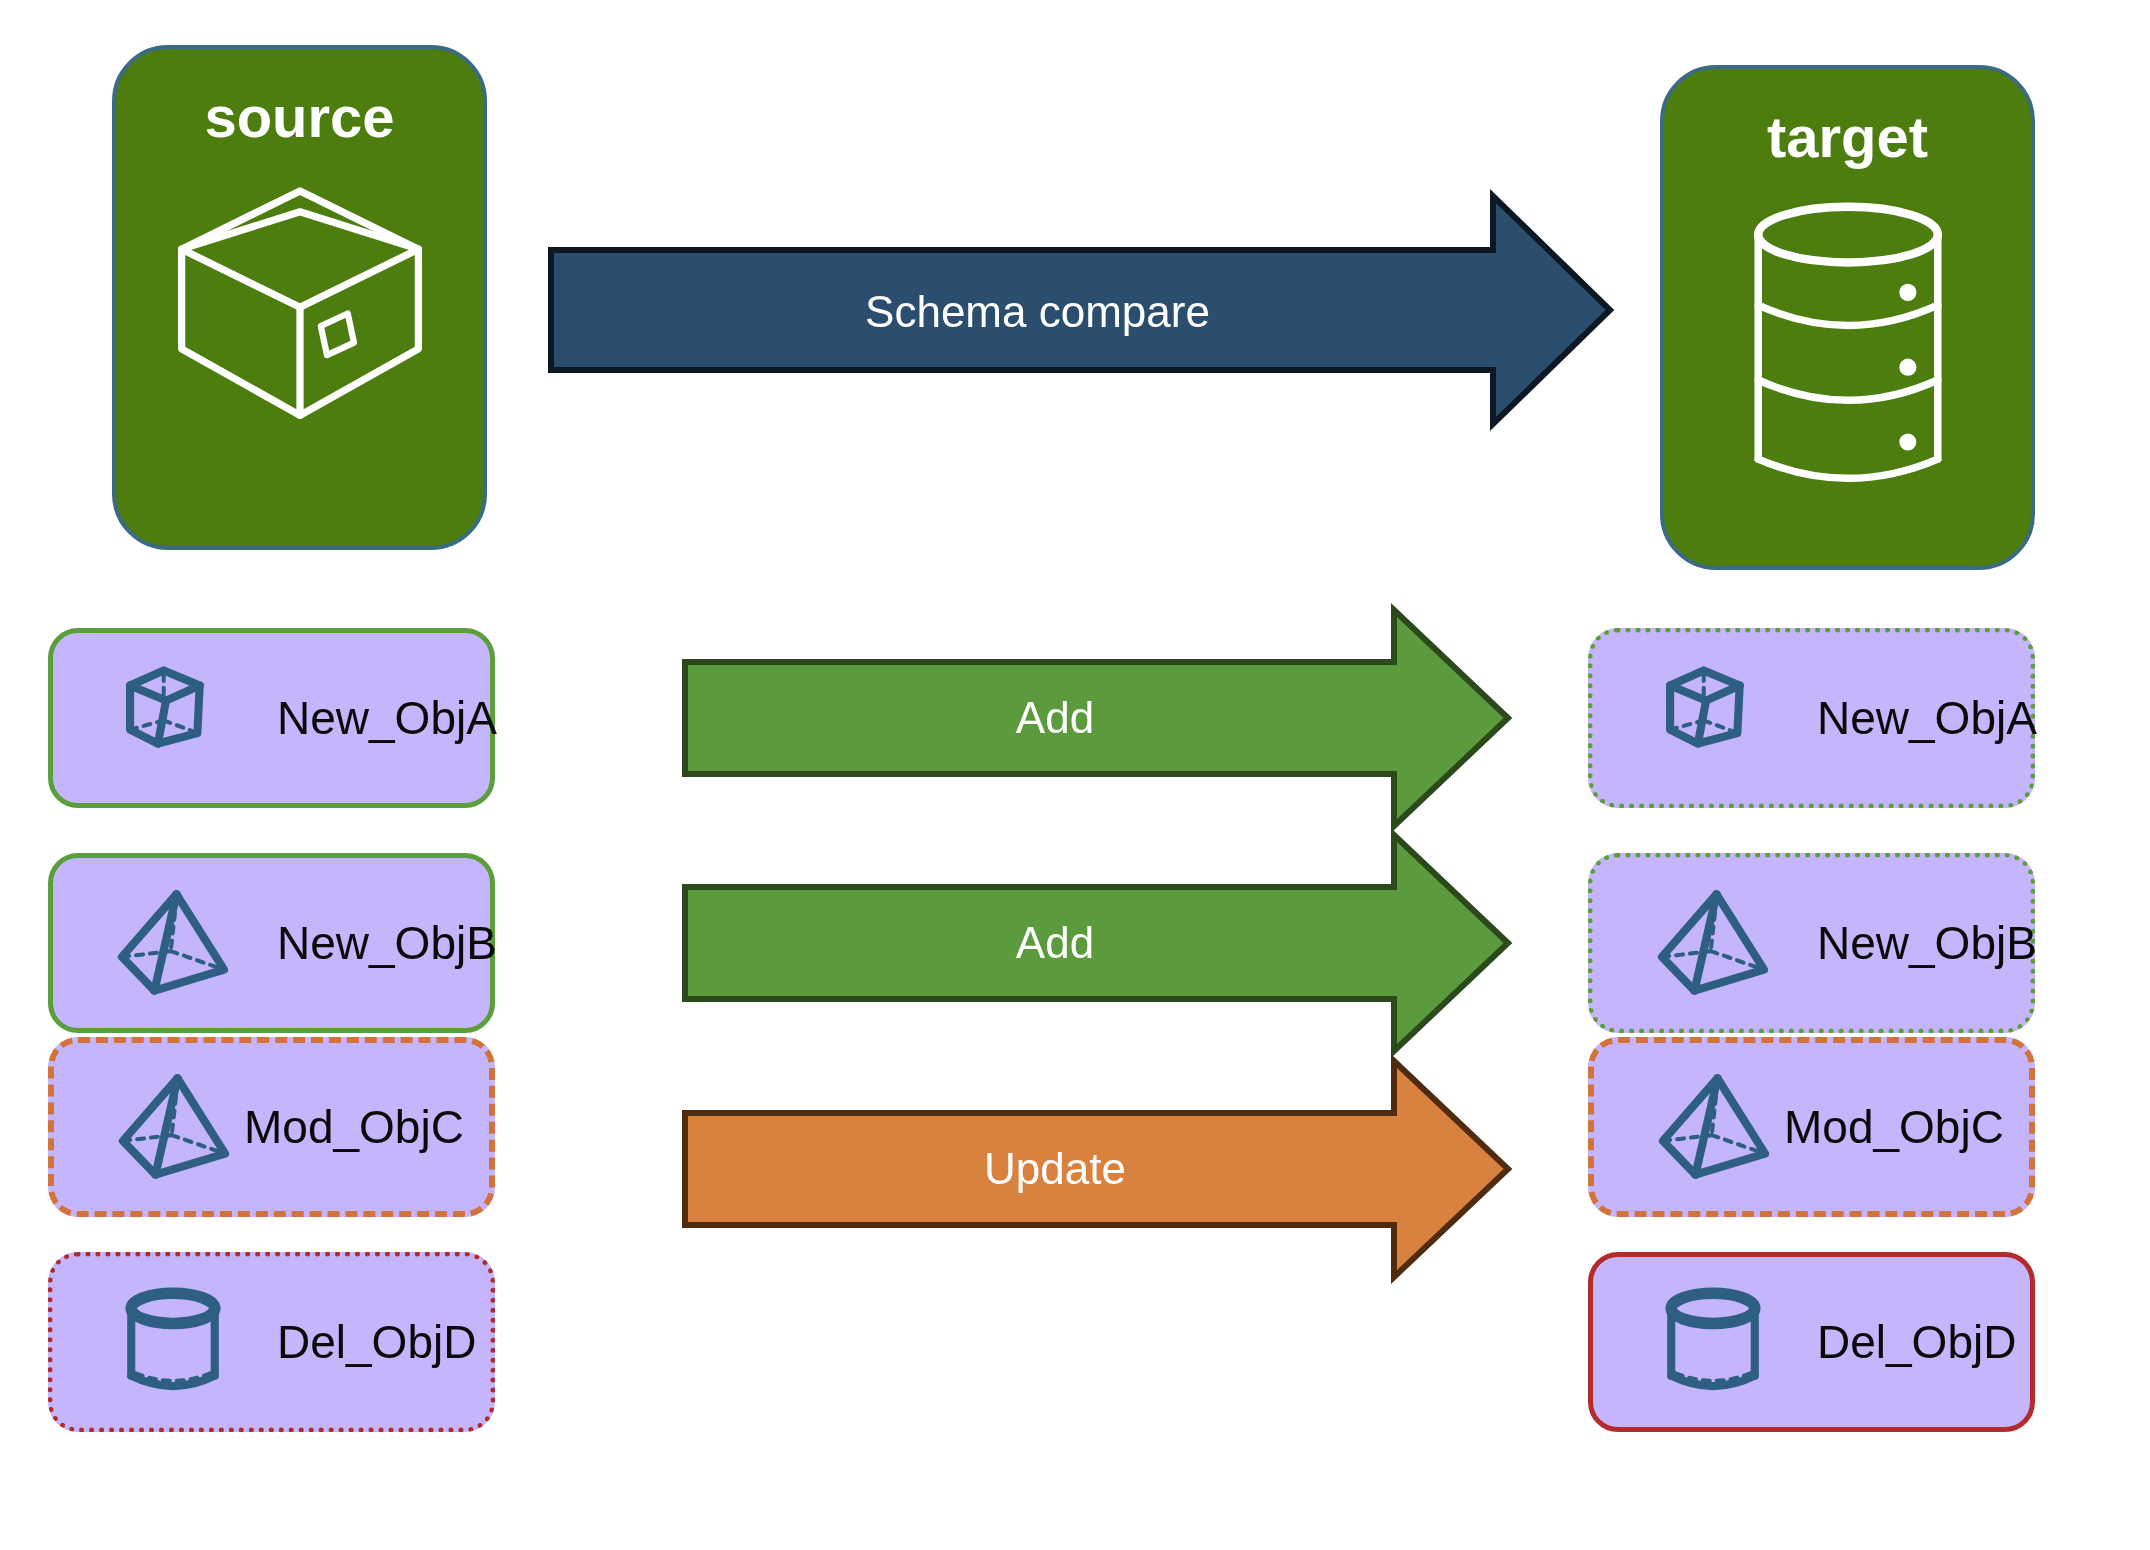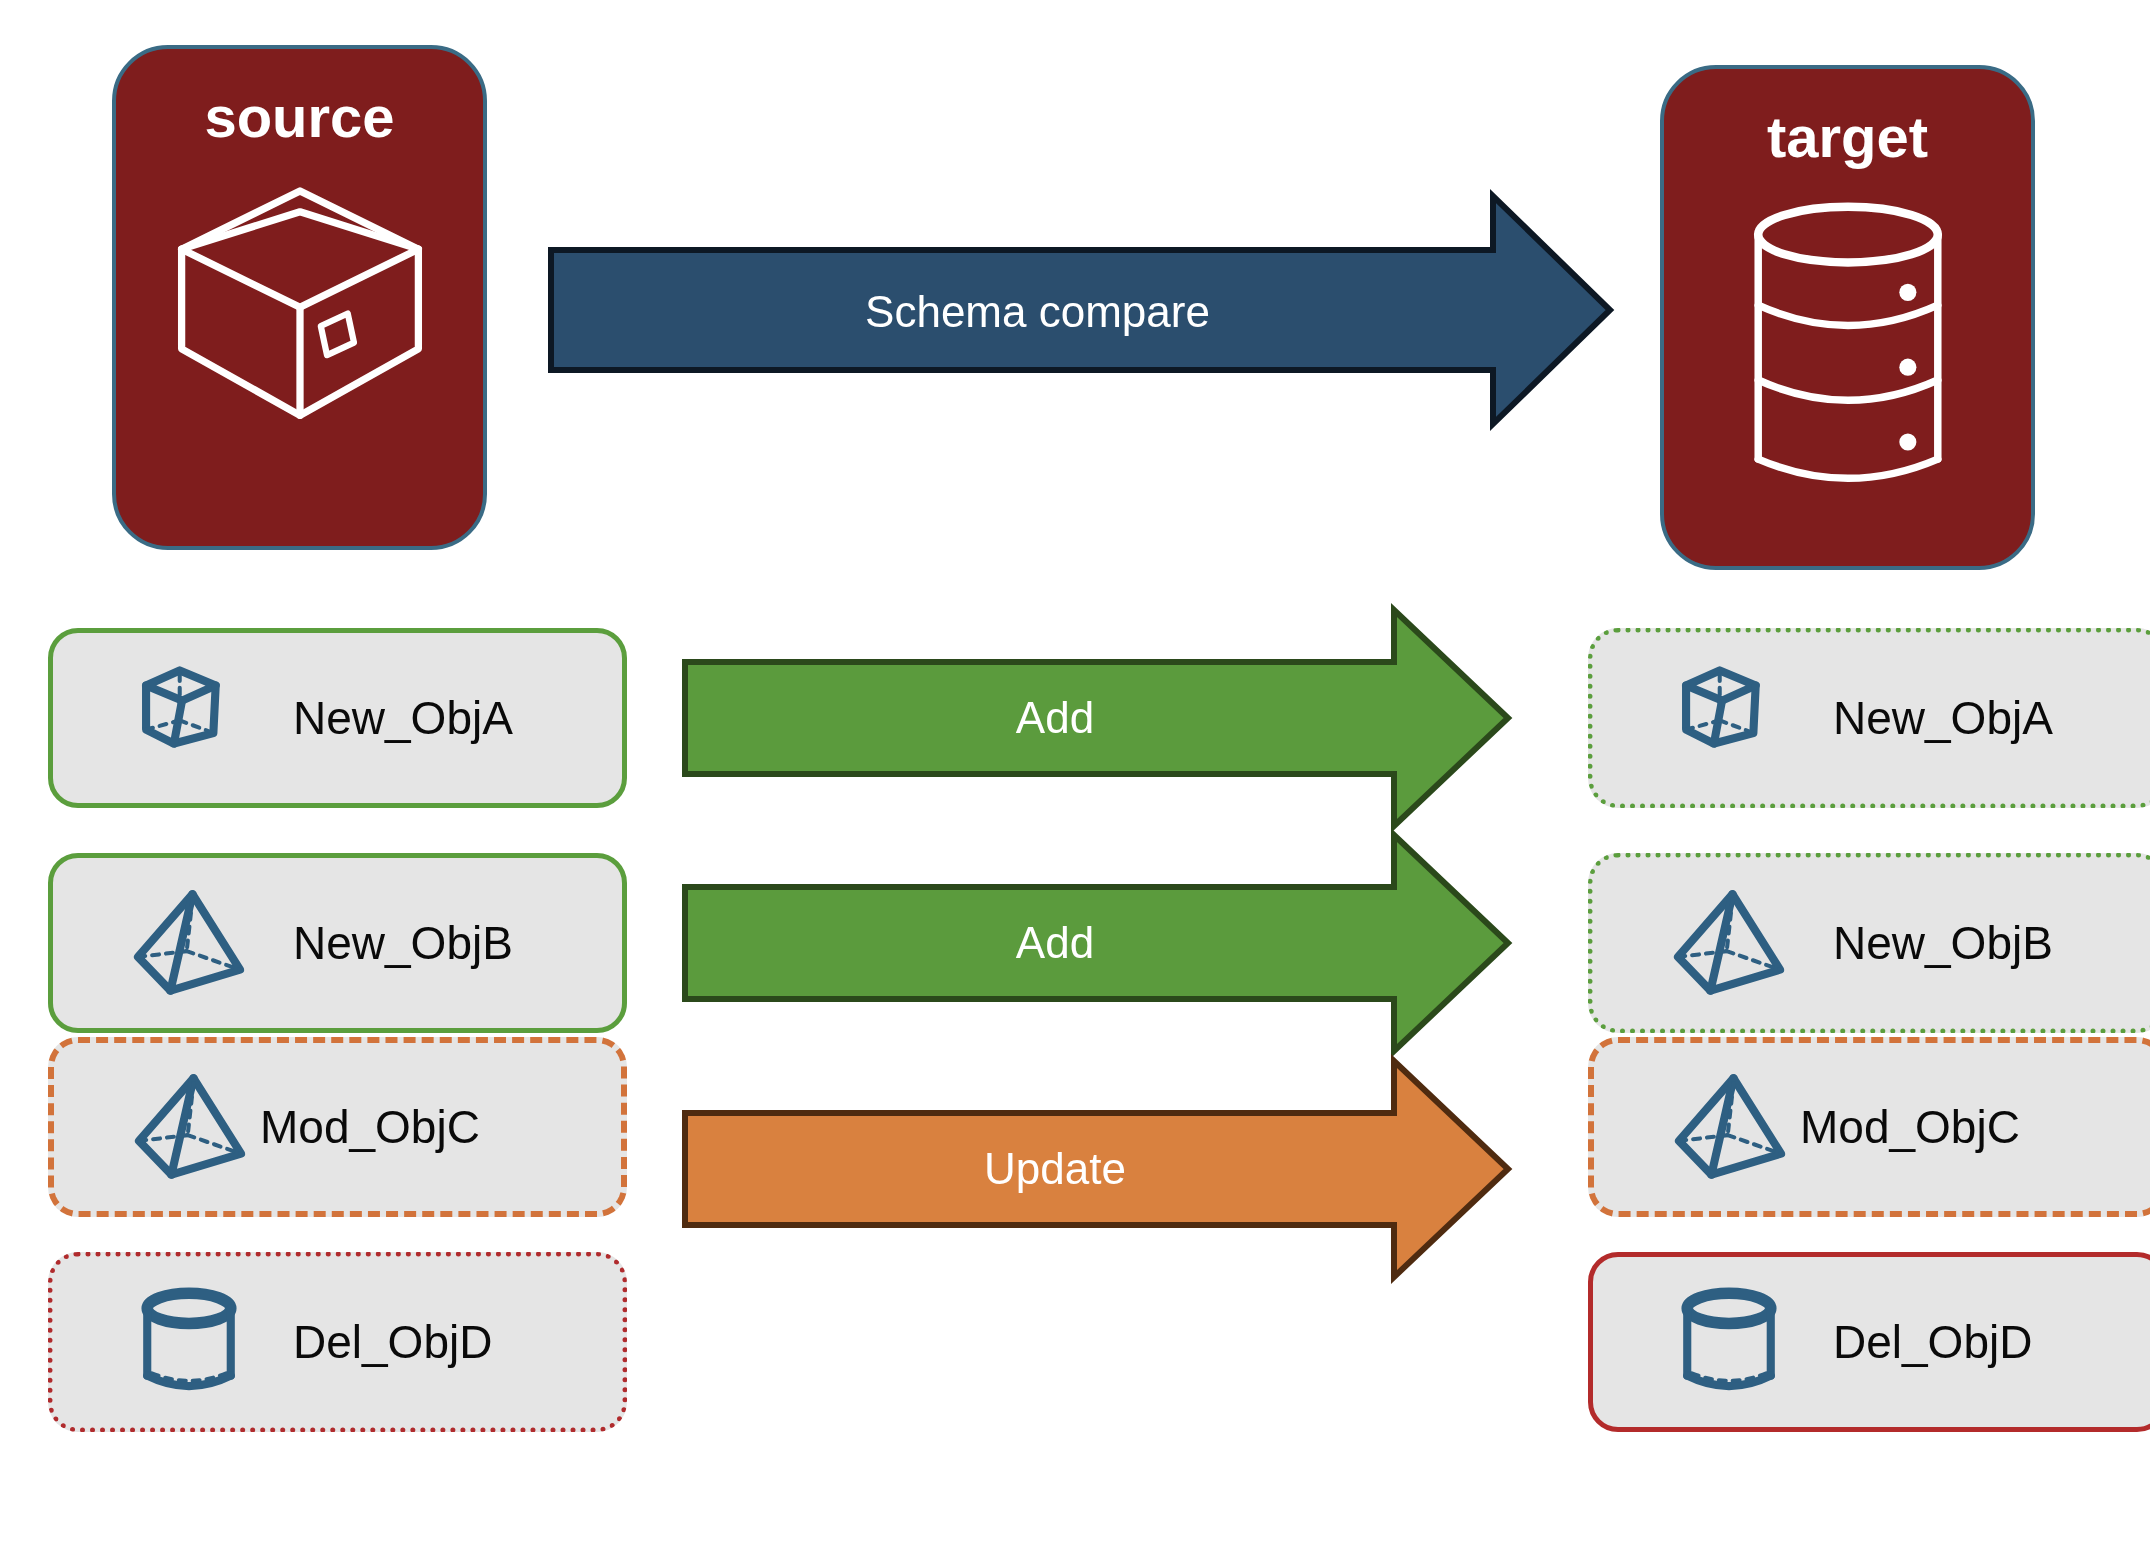--- a/index.html
+++ b/index.html
@@ -4,21 +4,21 @@
 <style>
   html,body { margin:0; padding:0; background:#ffffff; }
   .canvas {
     position:relative; width:2150px; height:1550px; background:#ffffff;
     font-family:"Liberation Sans", sans-serif; overflow:hidden;
   }
 
   
   .panel {
     position:absolute; width:375px; height:505px; box-sizing:border-box;
-    background:#7f1d1d; border:4px solid #3A6B85; border-radius:56px;
+    background:#4d7c0f; border:4px solid #3A6B85; border-radius:56px;
     display:flex; flex-direction:column; align-items:center;
   }
   .panel-source { left:112px; top:45px; }
   .panel-target { left:1660px; top:45px;margin-top:20px; }
   .panel-title { color:#ffffff; font-size:58px; font-weight:bold; margin-top:34px; }
   .panel-icon { margin-top:24px; }
 
   
   .big-arrow { position:absolute; left:548px; top:188px; width:1070px; height:248px; }
   .small-arrow { position:absolute; left:682px; width:832px; height:232px; }
@@ -31,23 +31,23 @@
   .big-arrow .arrow-label { width:945px; }
   .small-arrow .arrow-label { width:712px; }
   .arrow-compare svg { fill:#2B4E6E; stroke:#0D1824; }
   .arrow-add svg { fill:#5B9B3D; stroke:#2B491B; }
   .arrow-update svg { fill:#D9813F; stroke:#4F2B10; }
   .arrow-delete svg { fill:#B32B2B; stroke:#3E0D0D; }
   .sa-1 { top:602px; } .sa-2 { top:827px; } .sa-3 { top:1053px; } .sa-4 { top:1278px; }
 
   
   .card {
-    position:absolute; width:579px; height:180px; box-sizing:border-box;
-    background:#e5e5e5; border-radius:30px;
-    display:flex; align-items:center; padding-left:78px; gap:46px;
+    position:absolute; width:447px; height:180px; box-sizing:border-box;
+    background:#c4b5fd; border-radius:30px;
+    display:flex; align-items:center; padding-left:62px; gap:46px;
   }
   .card-left { left:48px; } .card-right { left:1588px; }
   .row-1 { top:628px; } .row-2 { top:853px; } .row-3 { top:1037px;gap:12px; } .row-4 { top:1252px; }
   .b-solid-green  { border:5px solid  #5B9E3D; }
   .b-dotted-green { border:5px dotted #5B9E3D; }
   .b-dashed-orange{ border:6px dashed #D2733B; }
   .b-dotted-red   { border:5px dotted #B02B2D; }
   .b-solid-red    { border:5px solid  #B32B2B; }
   .card-label { font-size:46px; color:#0a0a0a; }
   .obj-icon { width:116px; height:116px; flex:0 0 auto; }

